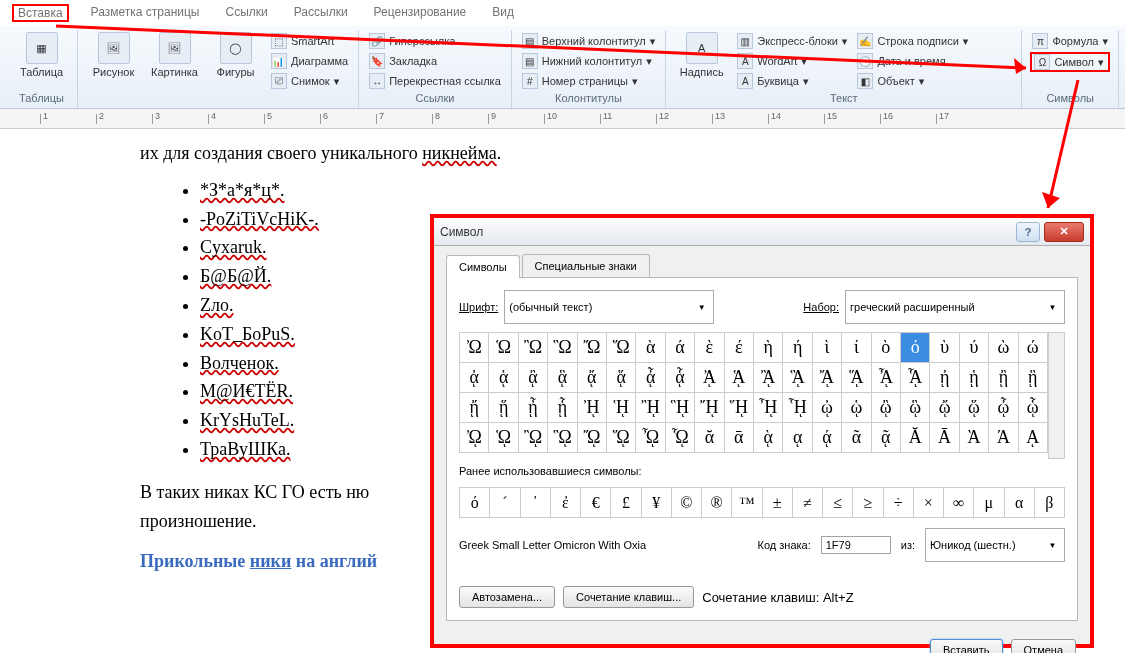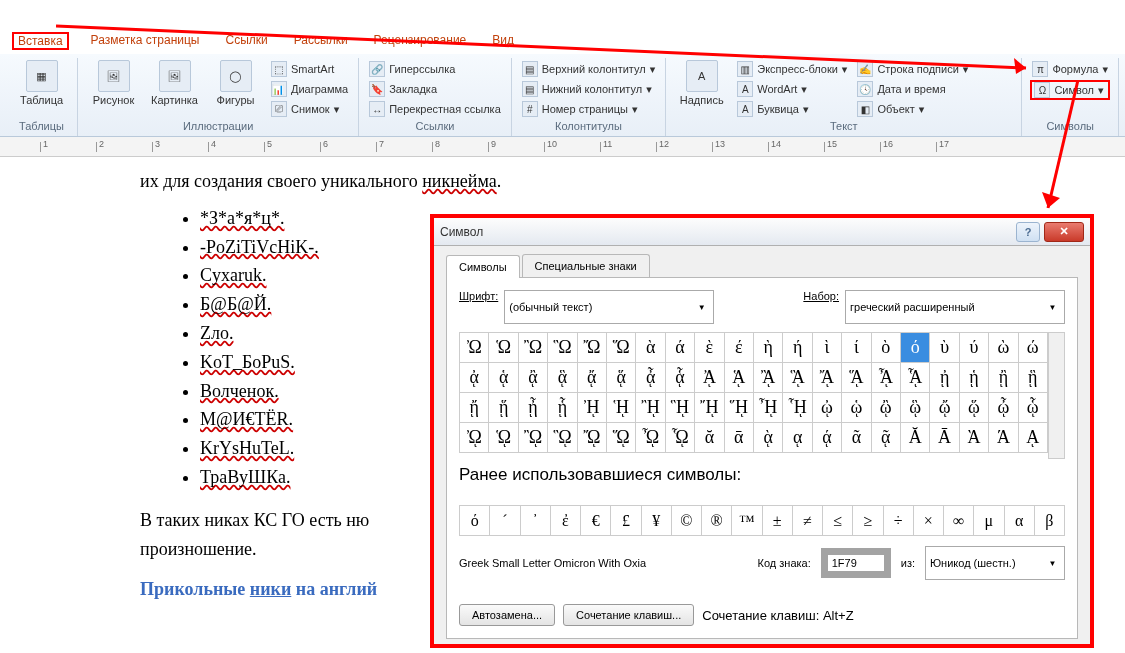--- a/index.html
+++ b/index.html
@@ -1,20 +1,20 @@
 <!DOCTYPE html>
 <html><head>
 <meta charset="utf-8">
 <style>
 * { box-sizing: border-box; margin: 0; padding: 0; }
 body { font-family: "Segoe UI", Tahoma, sans-serif; font-size: 11px; background: #fff; width: 1125px; height: 653px; overflow: hidden; position: relative; }
 
 
 .menubar { display: flex; gap: 18px; padding: 4px 12px; background: #fff; font-size: 12px; }
-.menubar span { color: #c2410c; padding: 1px 4px; margin-top: 28px; }
+.menubar span { color: #737373; padding: 1px 4px; }
 .menubar span.highlighted { border: 2px solid red; padding: 0 4px; }
 
 
 .ribbon { background: linear-gradient(#f6fafe,#e8eff7); border-bottom: 1px solid #b9c9da; padding: 4px 6px 0; display: flex; }
 .ribbon-group { border-right: 1px solid #c8d4e2; padding: 2px 8px 2px 8px; display: flex; flex-direction: column; justify-content: space-between; }
 .ribbon-group .items { display: flex; gap: 6px; }
 .big-btn { display: flex; flex-direction: column; align-items: center; gap: 2px; width: 55px; font-size: 11px; color: #333; cursor: pointer; }
 .big-btn .icon-box { width: 32px; height: 32px; background: #e6edf5; border: 1px solid #b8c8da; border-radius: 2px; display: flex; align-items: center; justify-content: center; }
 .sm-list { display: flex; flex-direction: column; gap: 2px; }
 .sm-btn { display: flex; align-items: center; gap: 4px; font-size: 11px; color: #333; padding: 1px 2px; cursor: pointer; white-space: nowrap; }
@@ -50,40 +50,40 @@
 .dlg-title span { flex: 1; color: #333; font-size: 12px; }
 .dlg-title .help { width: 24px; height: 20px; background: linear-gradient(#eef4fb,#cfe0f2); border: 1px solid #9bb4d0; border-radius: 3px; margin-right: 4px; display: flex; align-items: center; justify-content: center; color: #4a6b91; font-weight: bold; cursor: pointer; }
 .dlg-title .close { width: 40px; height: 20px; background: linear-gradient(#e97b6f,#c93a2a); border: 1px solid #a02818; border-radius: 3px; display: flex; align-items: center; justify-content: center; color: #fff; font-weight: bold; cursor: pointer; }
 
 .dlg-body { padding: 8px 12px; }
 .tabs { display: flex; border-bottom: 1px solid #b8b8b8; }
 .tab { padding: 5px 12px; border: 1px solid #b8b8b8; border-bottom: none; background: #f0f0f0; margin-right: 2px; border-radius: 3px 3px 0 0; cursor: pointer; font-size: 11px; }
 .tab.active { background: #fff; position: relative; top: 1px; }
 .tab-pane { border: 1px solid #b8b8b8; border-top: none; background: #fff; padding: 12px; }
 
-.row { display: flex; gap: 6px; margin-bottom: 8px; }
+.row { display: flex; align-items: center; gap: 6px; margin-bottom: 8px; }
 .row label { font-size: 11px; text-decoration: underline; text-decoration-style: solid; }
 .select { flex: 1; border: 1px solid #aaa; background: #fff; padding: 16px 4px; height: 21px; display: flex; align-items: center; justify-content: space-between; cursor: pointer; }
 .select .arrow { width: 16px; text-align: center; background: linear-gradient(#f4f4f4,#ddd); border-left: 1px solid #aaa; height: 100%; display: flex; align-items: center; justify-content: center; font-size: 8px; }
 
 .char-grid { display: grid; grid-template-columns: repeat(20, 1fr); border-top: 1px solid #ccc; border-left: 1px solid #ccc; margin-bottom: 6px; }
 .char-grid .cell { border-right: 1px solid #ccc; border-bottom: 1px solid #ccc; height: 30px; display: flex; align-items: center; justify-content: center; font-family: "Times New Roman", serif; font-size: 18px; cursor: pointer; background: #fff; }
 .char-grid .cell.selected { background: #3a8de0; color: #fff; }
 .scroll-stub { width: 17px; background: #f0f0f0; border: 1px solid #ccc; }
 
 .grid-wrap { display: flex; }
 .grid-wrap .char-grid { flex: 1; }
 
-.recent-label { font-size: 17px; margin: 6px 0 20px; }
+.recent-label { font-size: 11px; margin: 6px 0 10px; }
 .recent-grid { display: grid; grid-template-columns: repeat(20, 1fr); border-top: 1px solid #ccc; border-left: 1px solid #ccc; }
 .recent-grid .cell { border-right: 1px solid #ccc; border-bottom: 1px solid #ccc; height: 30px; display: flex; align-items: center; justify-content: center; font-family: "Times New Roman", serif; font-size: 16px; cursor: pointer; background: #fff; }
 
 .info-row { display: flex; align-items: center; gap: 10px; margin-top: 10px; font-size: 11px; }
 .info-row .charname { flex: 1; }
-.info-row input { border: 7px solid #a3a3a3; padding: 2px 4px; width: 70px; background: #fff; font-size: 11px; }
+.info-row input { border: 1px solid #a3a3a3; padding: 2px 4px; width: 70px; background: #fff; font-size: 11px; }
 
 .btn-row { display: flex; gap: 8px; margin-top: 24px; align-items: center; }
 .btn { border: 1px solid #999; background: linear-gradient(#fafafa,#e4e4e4); padding: 4px 12px; border-radius: 3px; cursor: pointer; font-size: 11px; }
 .shortcut-lbl { font-size: 13px; }
 
 .dlg-footer { display: flex; justify-content: flex-end; gap: 8px; padding: 10px 14px; }
 .dlg-footer .btn.primary { border: 1px solid #4a8bd6; box-shadow: 0 0 2px #6aa8e8; }
 
 svg { display: block; }
 </style>
@@ -129,21 +129,20 @@
             <span class="sq">⬚</span>
             <span>SmartArt</span>
           </div>
         <div class="sm-btn">
             <span class="sq">📊</span>
             <span>Диаграмма</span>
           </div>
         <div class="sm-btn"><span class="sq">⎚</span><span>Снимок</span> ▾</div>
       </div>
     </div>
-    <div class="group-label">Иллюстрации</div>
   </div>
 
   <div class="ribbon-group">
     <div class="sm-list">
       <div class="sm-btn">
           <span class="sq">🔗</span>
           <span>Гиперссылка</span>
         </div>
       <div class="sm-btn">
           <span class="sq">🔖</span>

